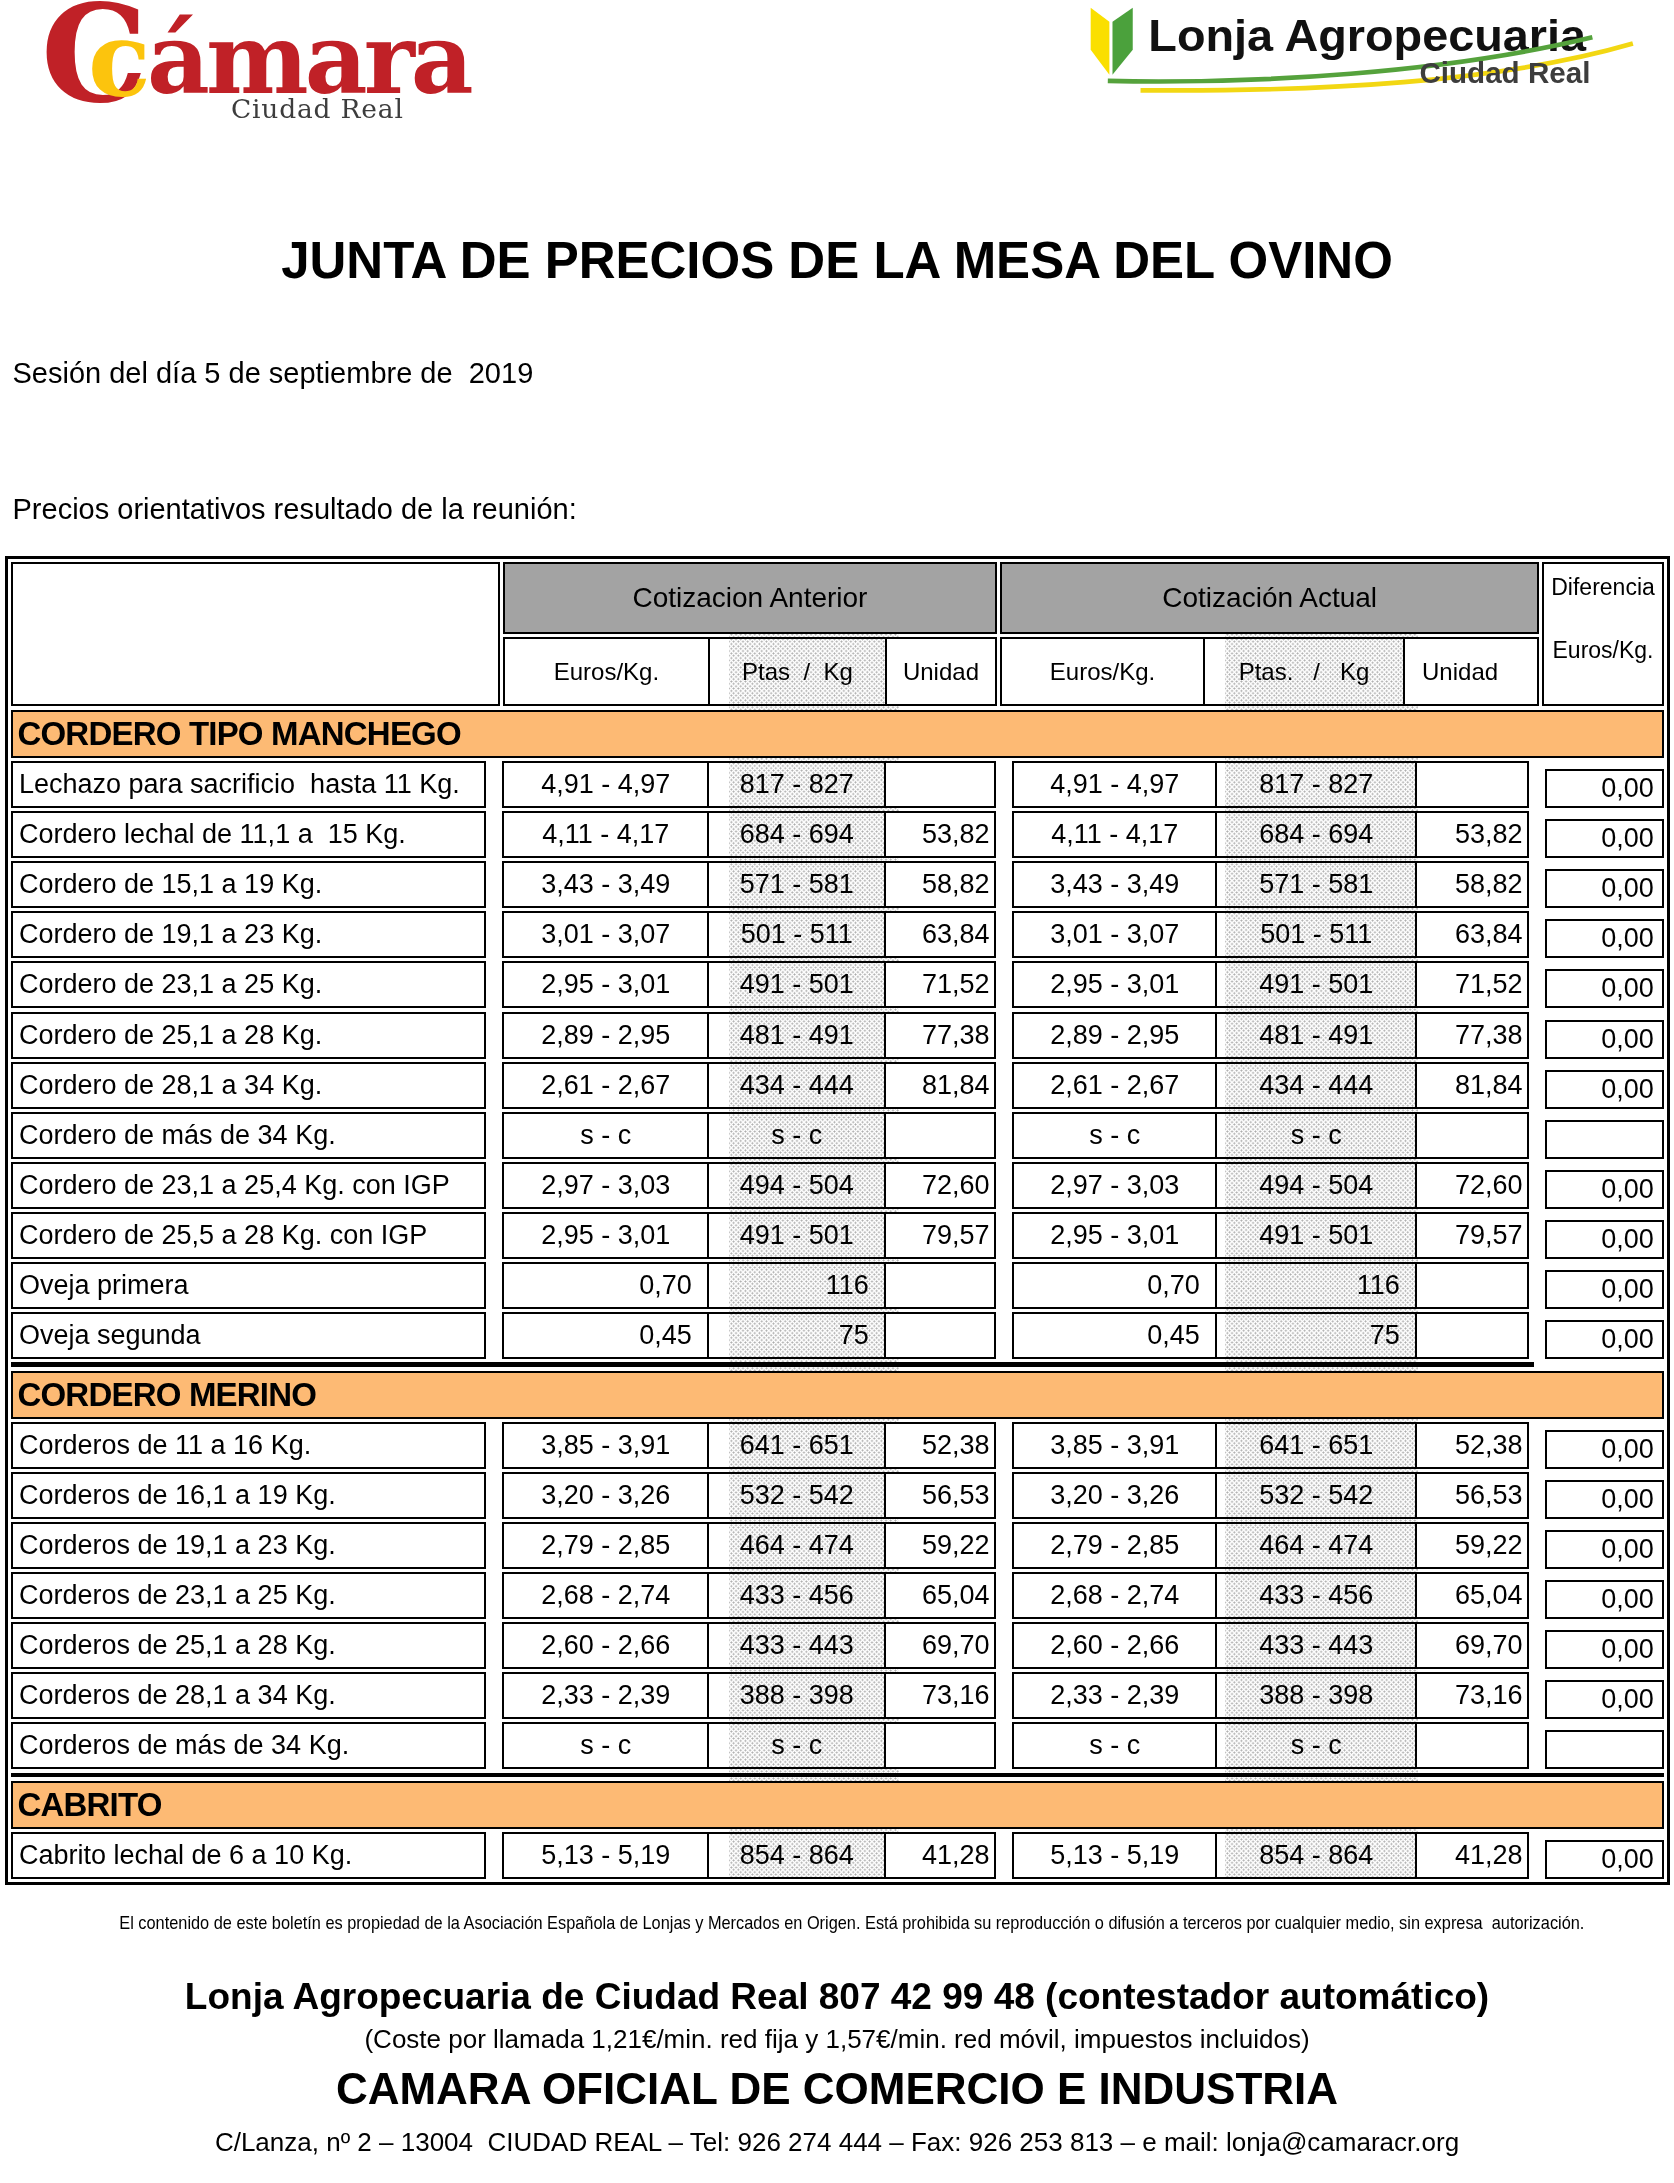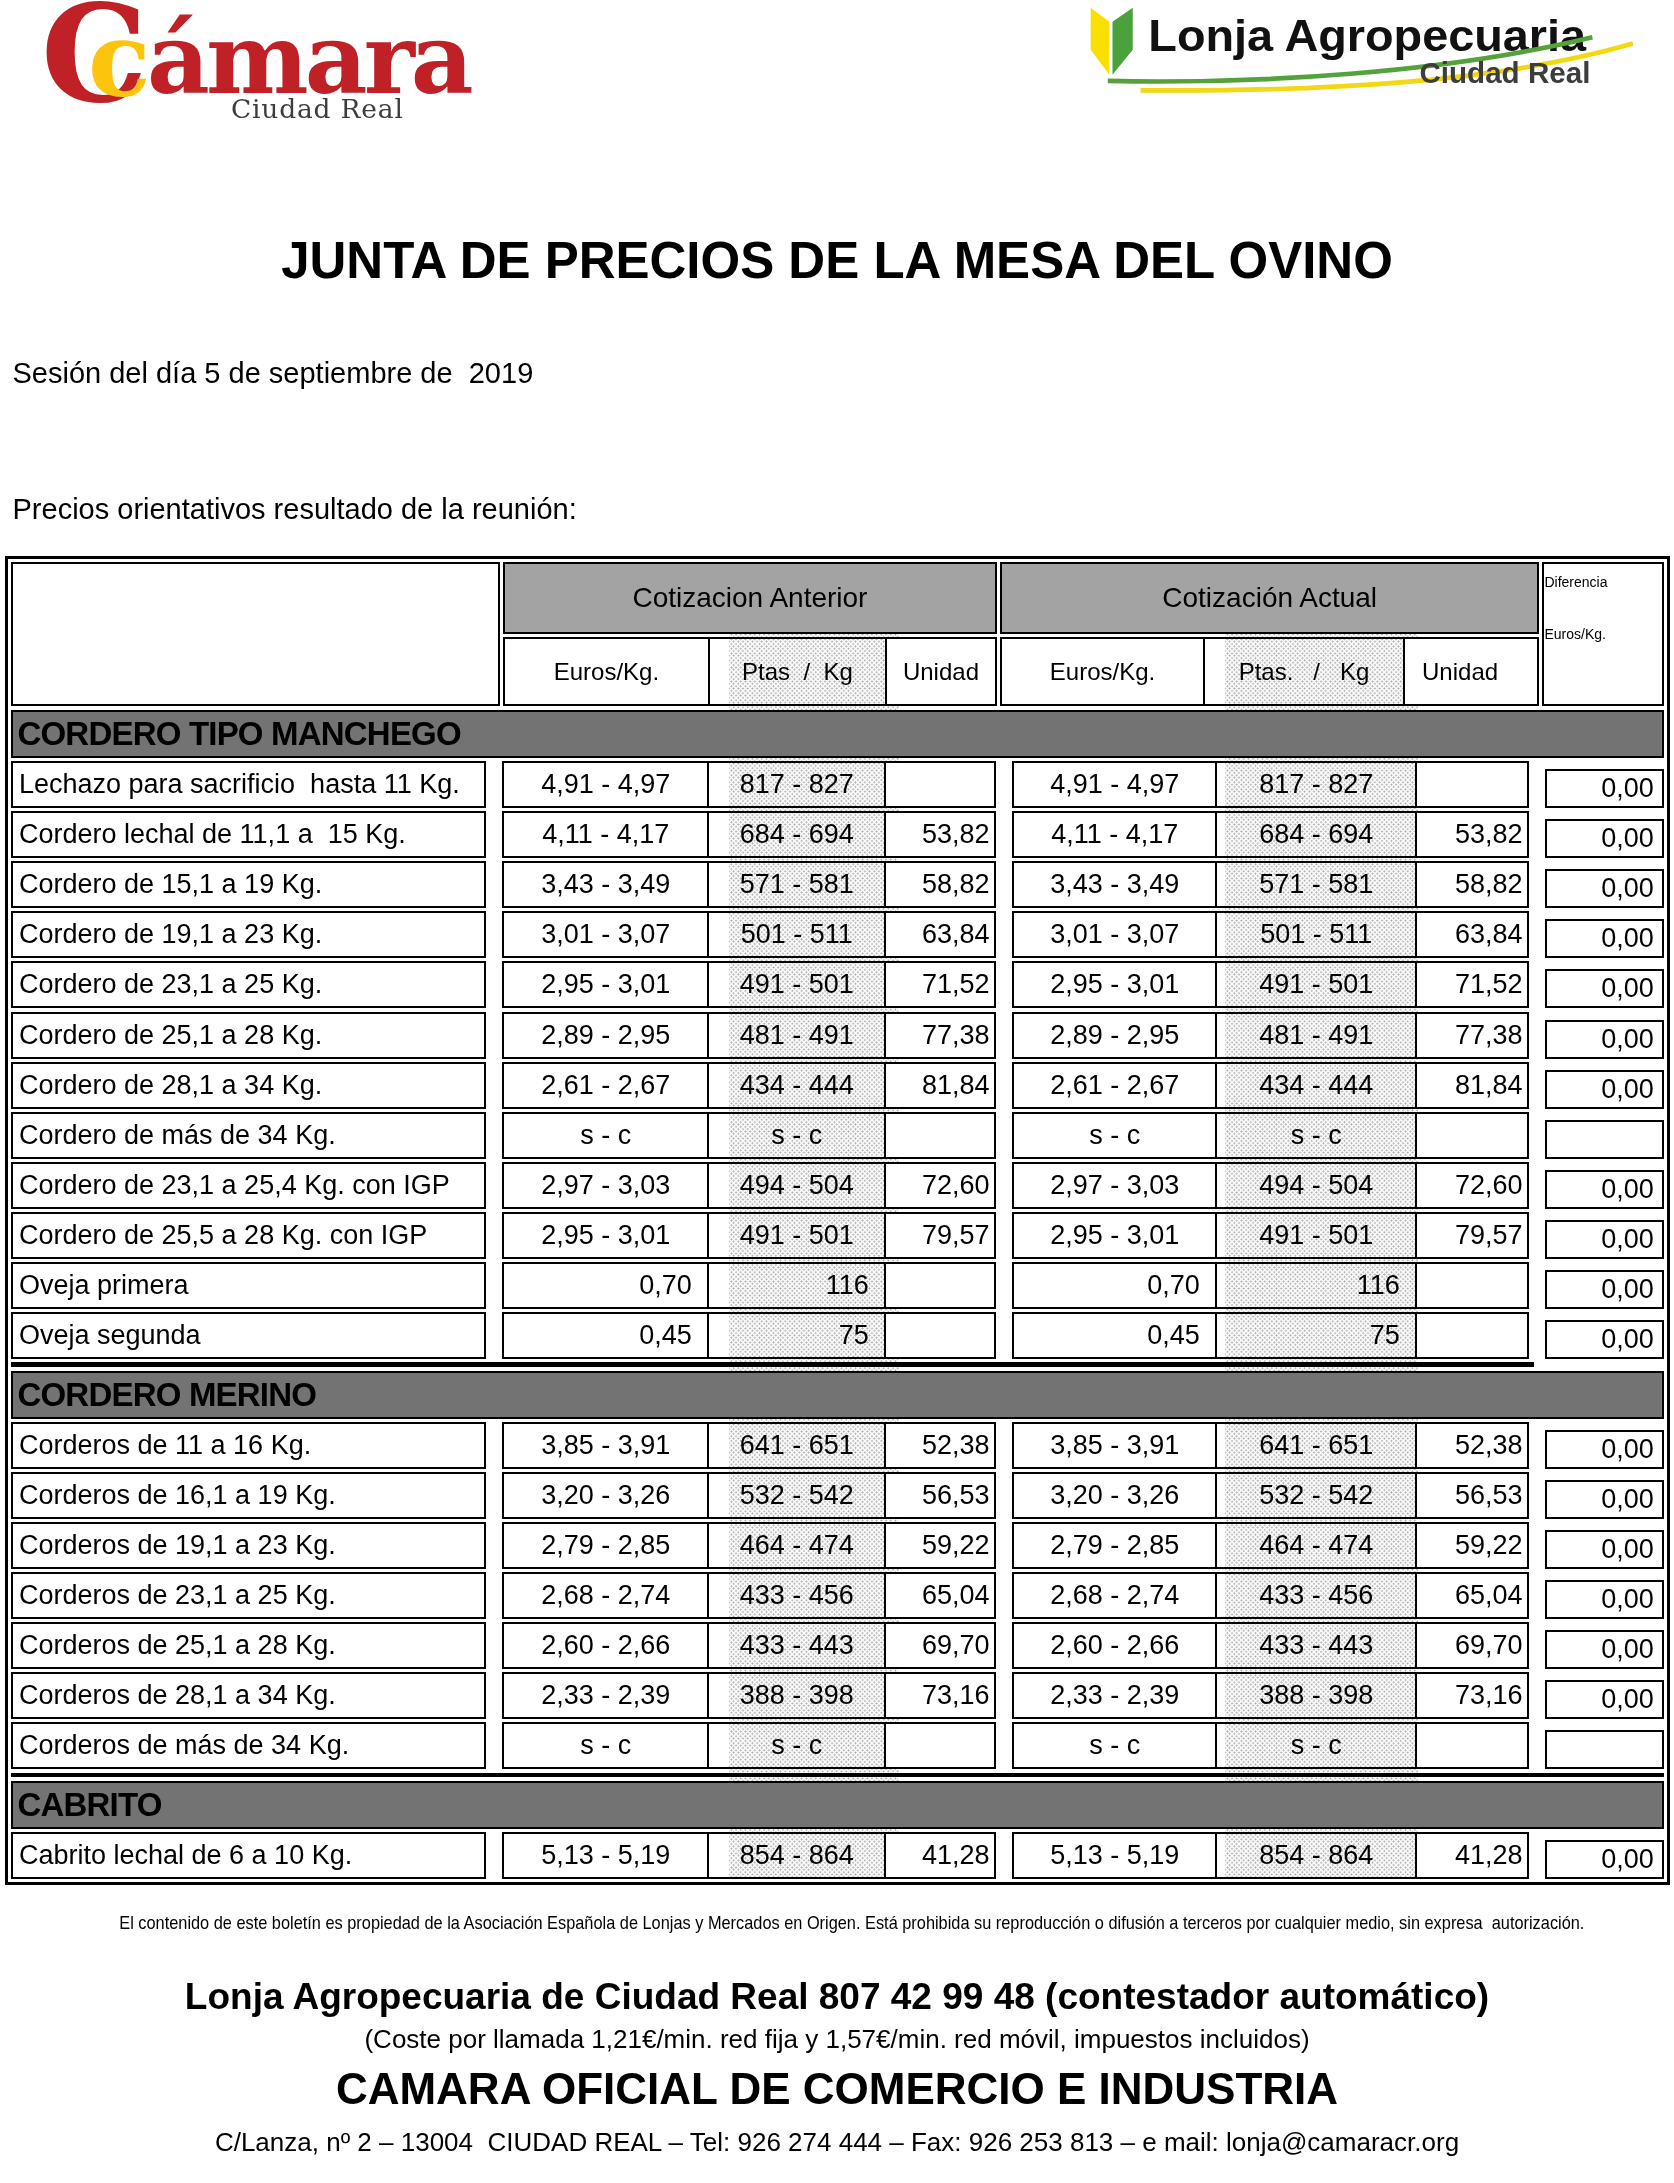--- a/index.html
+++ b/index.html
@@ -49,25 +49,25 @@
   .th-grp { display:flex; flex-direction:column; gap:3.1px; }
   .th-grp.ant { width:494px; } .th-grp.act { width:557px; }
   .th-grp-title { height:72px; border:2.3px solid #000; background:#a3a3a3; display:flex;
                   align-items:center; justify-content:center; font-size:28px; }
   .th-sub { flex:1; border:2.3px solid #000; display:flex; font-size:24px; background:transparent; }
   .th-sub .sc { display:flex; align-items:center; justify-content:center; background:#fff; }
   .th-grp.ant .sc.eur { width:203px; } .th-grp.ant .sc.ptas { width:177px; border-left:2.3px solid #000; background:transparent; }
   .th-grp.ant .sc.uni { width:110px; border-left:2.3px solid #000; }
   .th-grp.act .sc.eur { width:201px; } .th-grp.act .sc.ptas { width:200px; border-left:2.3px solid #000; background:transparent; }
   .th-grp.act .sc.uni { width:112px; border-left:2.3px solid #000; }
-  .th-dif { width:125px; display:flex; flex-direction:column; 
-            padding-top:10px; font-size:14px; }
+  .th-dif { width:125px; display:flex; flex-direction:column; align-items:center;
+            padding-top:10px; font-size:23px; }
   .th-dif .l2 { margin-top:36px; }
 
-  .sec-row { margin-top:3.9px; height:48px; border:2.3px solid #000; background:#737373;
+  .sec-row { margin-top:3.9px; height:48px; border:2.3px solid #000; background:#fdba74;
              display:flex; align-items:center; padding-left:4.7px;
              font-size:33px; font-weight:700; letter-spacing:-0.8px; }
 
   .row { display:flex; gap:16px; height:47px; margin-top:3.1px; font-size:27px; }
   .row .c { border:2.3px solid #000; background:#fff; display:flex; align-items:center; }
   .col-label { width:505px; padding-left:6.2px; }
   .grp { display:flex; border:2.3px solid #000; background:transparent; }
   .grp.ant { width:494px; } .grp.act { width:518px; }
   .grp .sc { display:flex; align-items:center; justify-content:center; background:#fff; }
   .grp.ant .sc.eur { width:203px; }

